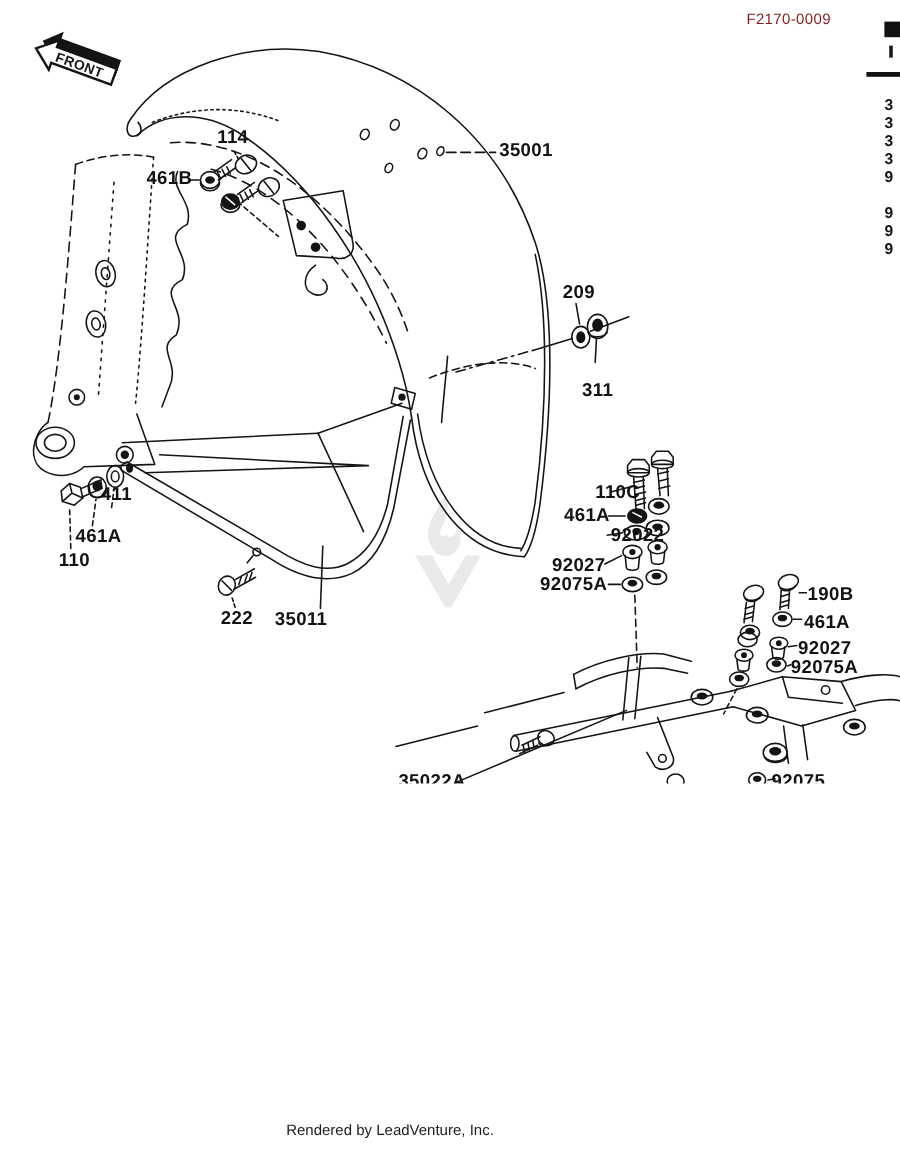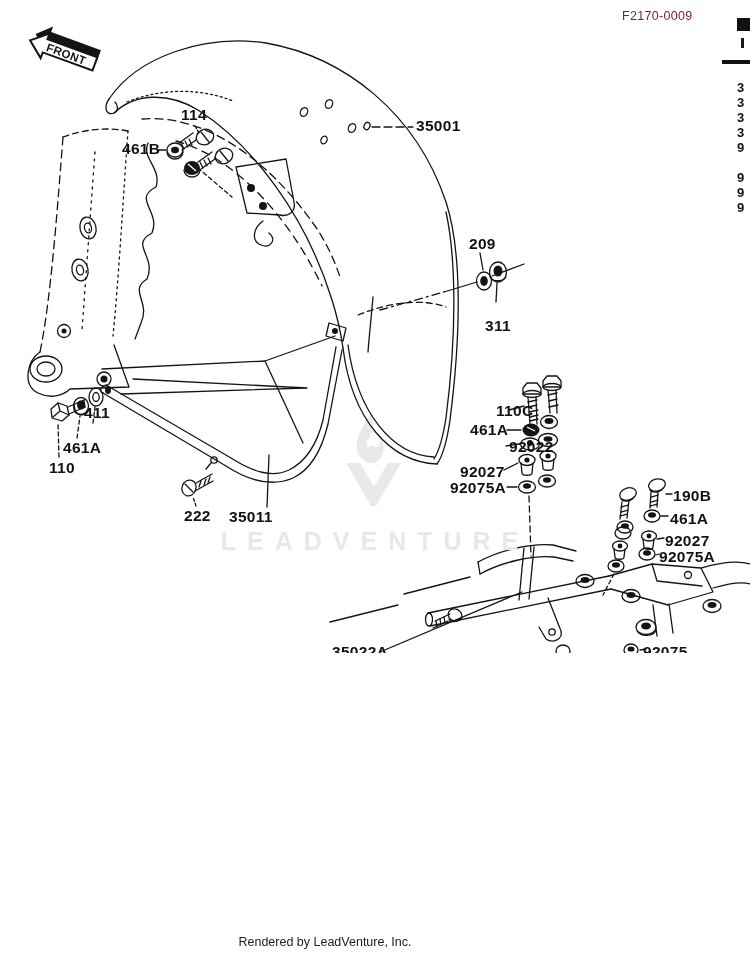--- a/index.html
+++ b/index.html
@@ -286,17 +286,16 @@
           <div class="side-digit" style="top: 95px;">3</div>
           <div class="side-digit" style="top: 110px;">3</div>
           <div class="side-digit" style="top: 125px;">3</div>
           <div class="side-digit" style="top: 140px;">9</div>
           <div class="side-digit" style="top: 170px;">9</div>
           <div class="side-digit" style="top: 185px;">9</div>
           <div class="side-digit" style="top: 200px;">9</div>
         </div>
     </div>
 
-    <div class="wm-text">LEADVENTURE</div>
   </div>
 
   <div class="footer">Rendered by LeadVenture, Inc.</div>
 </div>
 
 </body></html>

